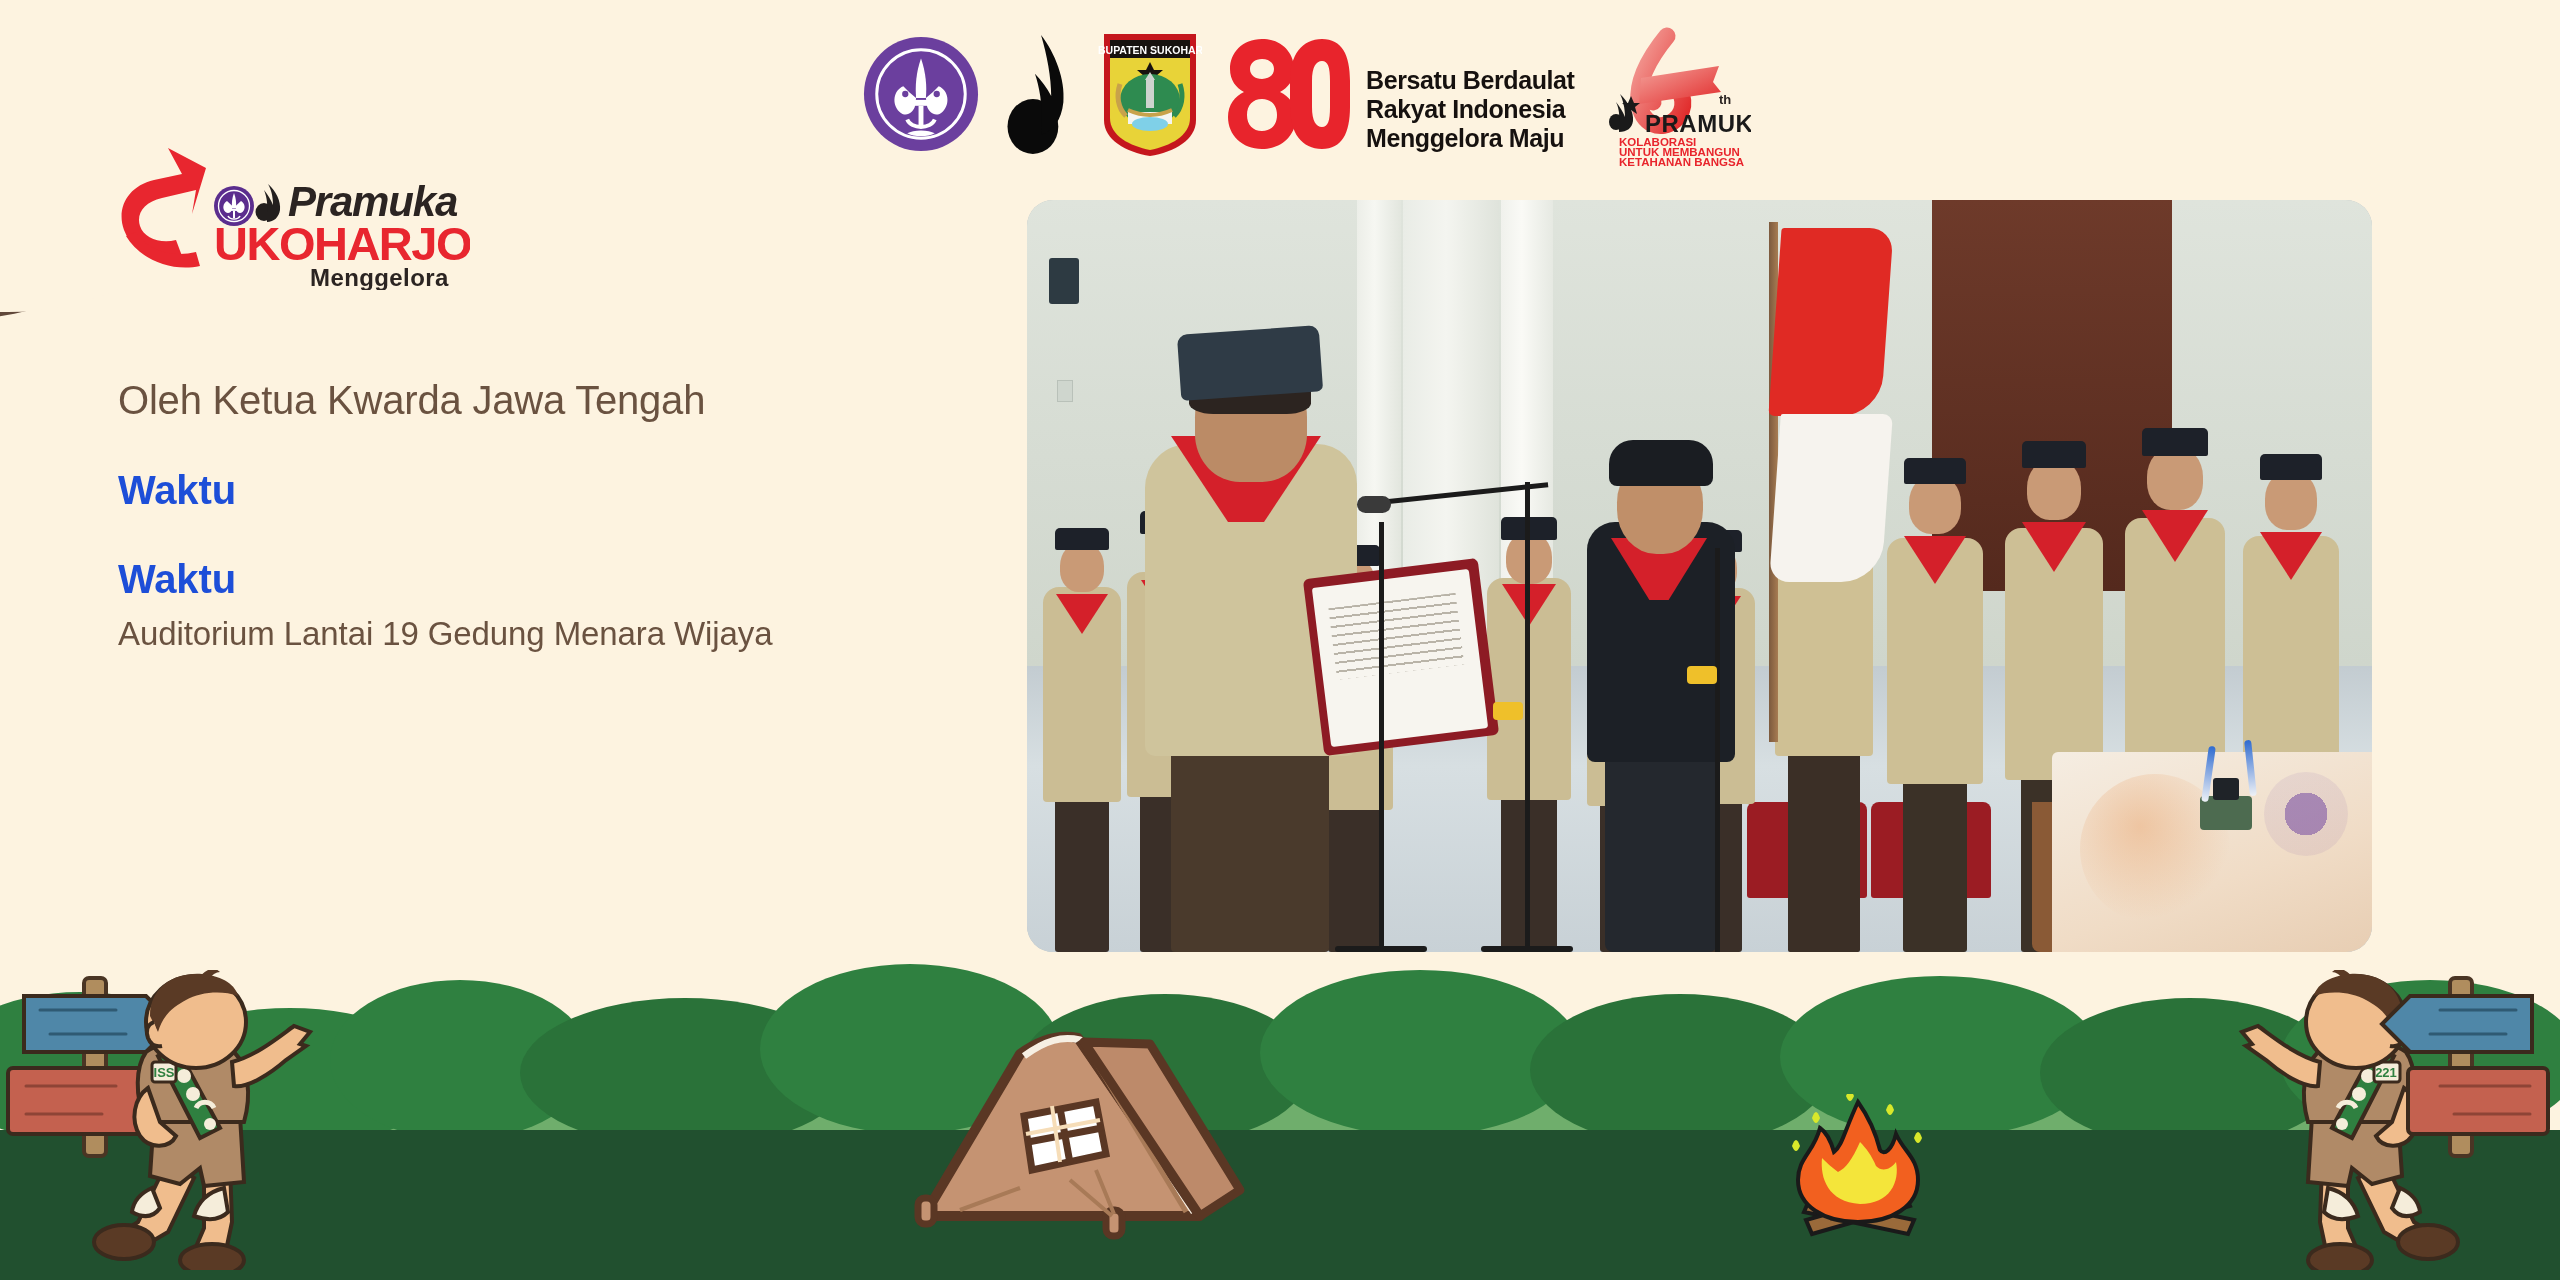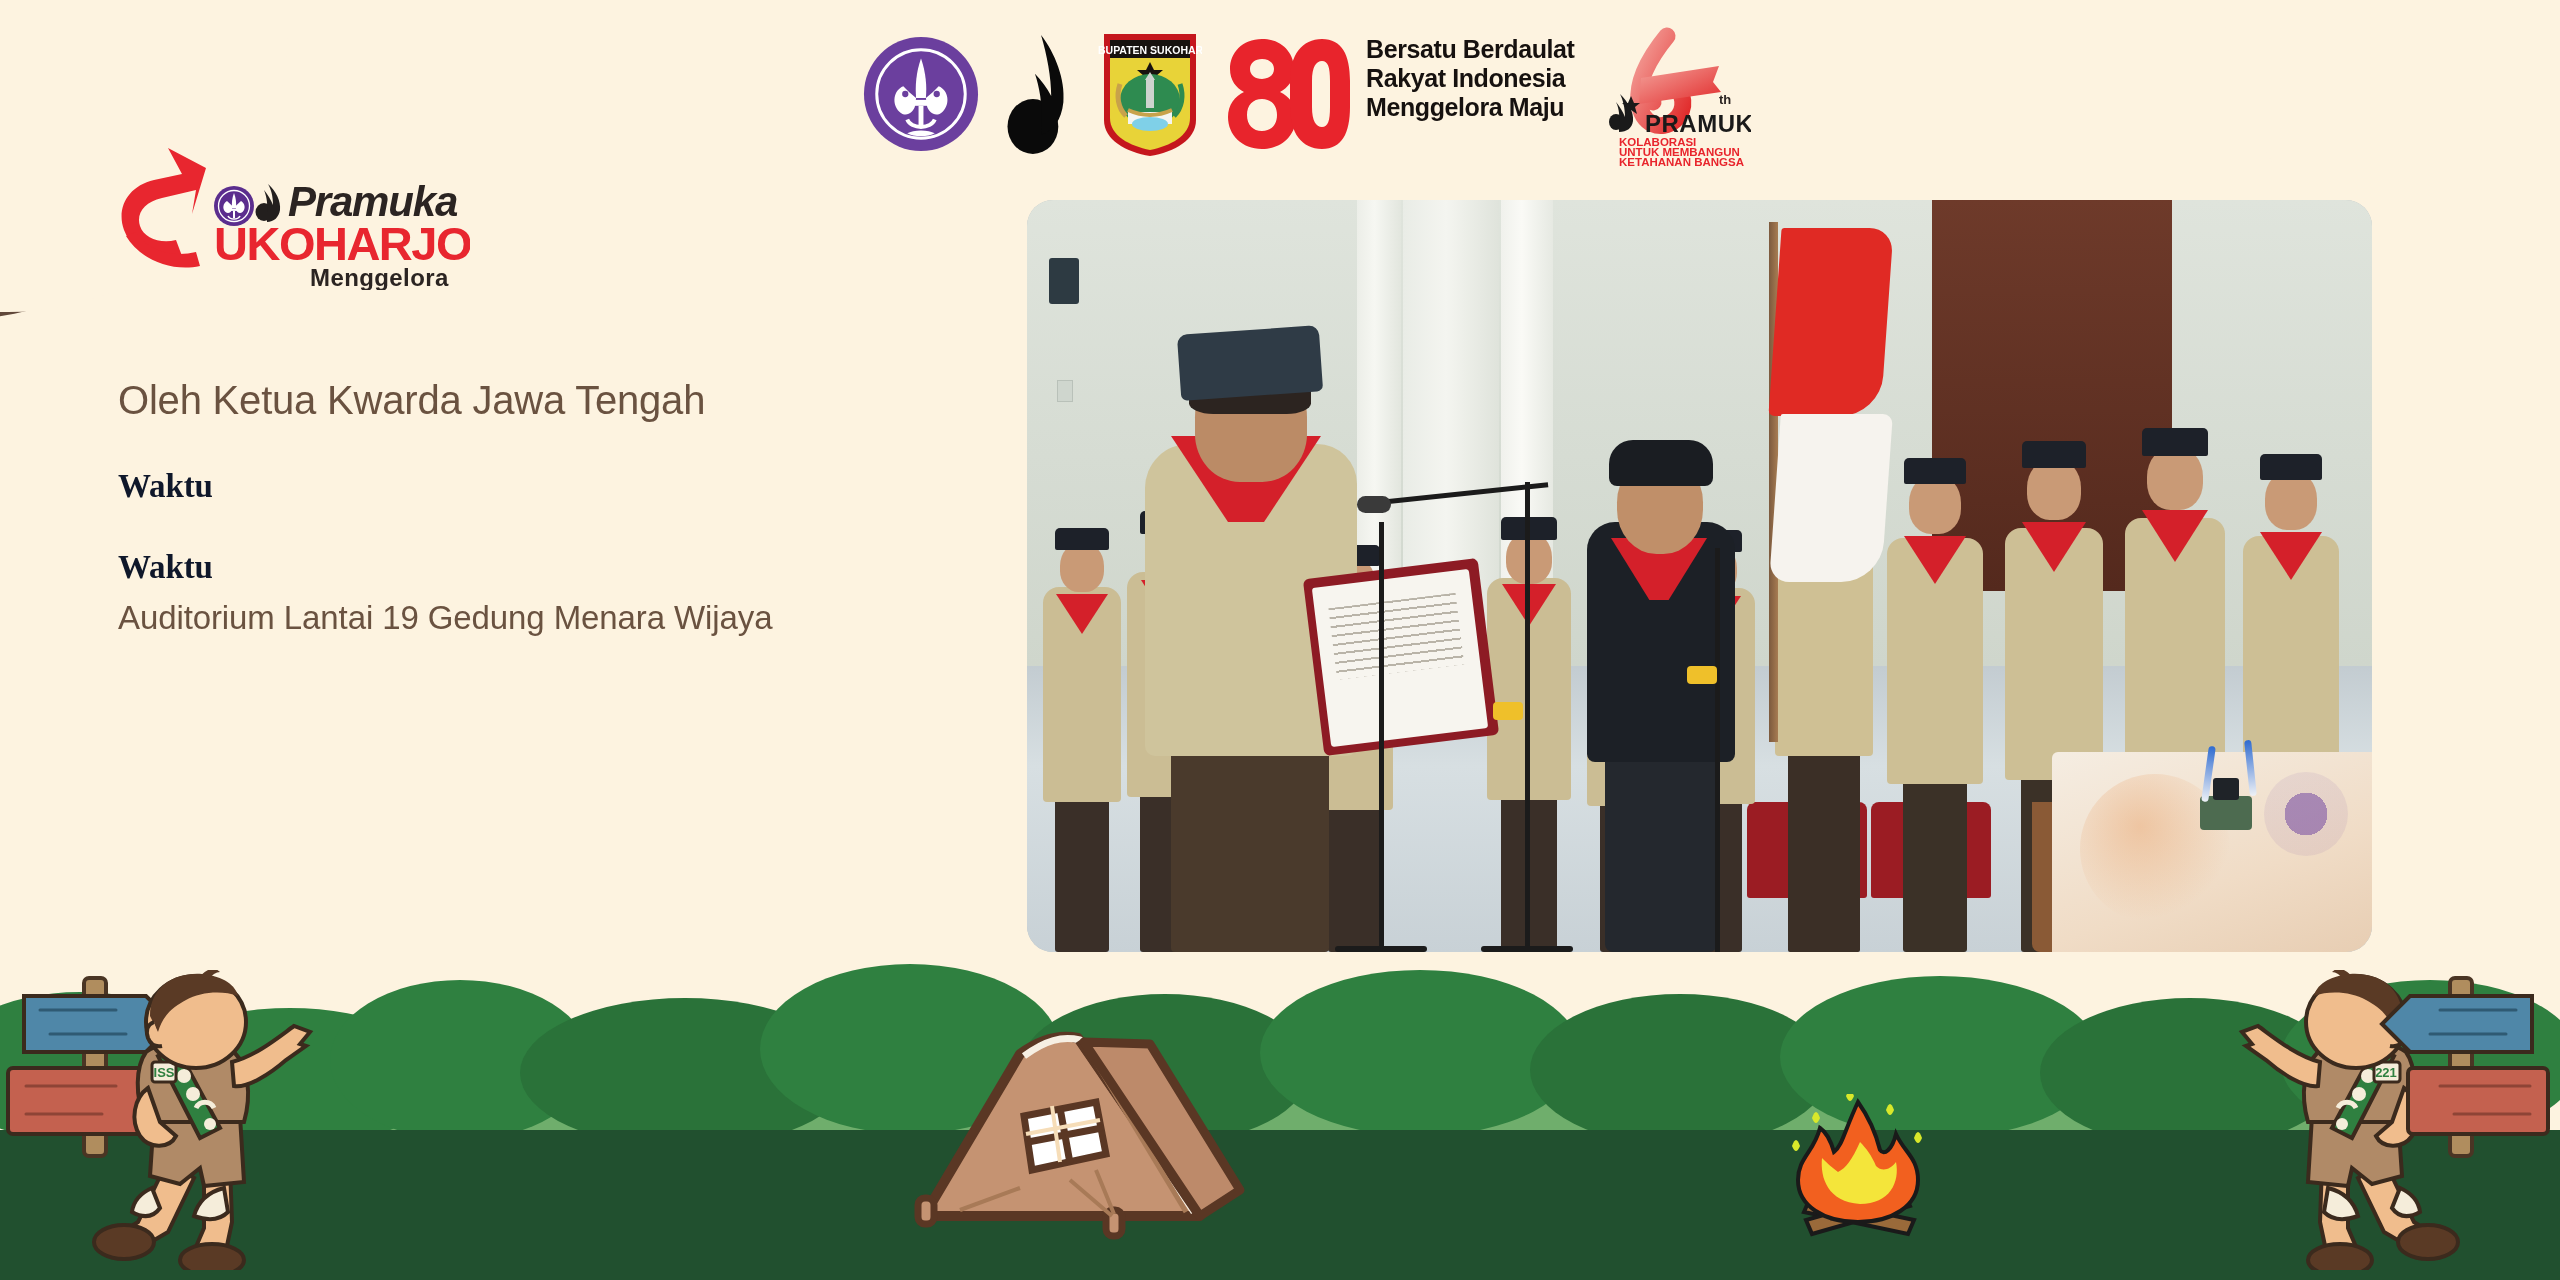--- a/index.html
+++ b/index.html
@@ -68,21 +68,21 @@
     align-items: center;
     gap: 26px;
     height: 160px;
   }
   .logo-item { display: flex; align-items: center; }
 
   .wosm-badge { width: 118px; height: 118px; }
   .tunas { width: 66px; height: 130px; }
   .kab-logo { width: 104px; height: 132px; }
 
-  .hut80 { display: flex; align-items: flex-start; gap: 16px; }
+  .hut80 { display: flex; align-items: flex-end; gap: 16px; }
   .hut80 svg { width: 122px; height: 118px; }
   .hut80-text {
     font-family: "Liberation Sans", sans-serif;
     font-weight: bold;
     font-size: 25px;
     line-height: 1.16;
     color: #16110f;
     letter-spacing: -0.4px;
   }
   .pramuka64 { width: 150px; height: 148px; }
@@ -110,24 +110,23 @@
   .subtitle {
     margin-top: 18px;
     font-size: 40px;
     line-height: 1.2;
     color: #6a5240;
     letter-spacing: -0.2px;
   }
   .field { margin-top: 44px; }
   .field-label {
     font-weight: bold;
-    font-size: 33px;
-    color: #0f172a;
+    font-size: 40px;
+    color: #1d4ed8;
     letter-spacing: -0.1px;
-    font-family: Liberation Serif, serif;
   }
   .field-value {
     margin-top: 13px;
     font-size: 33px;
     color: #6a5240;
     letter-spacing: -0.1px;
   }
 
   
   .photo-card {

